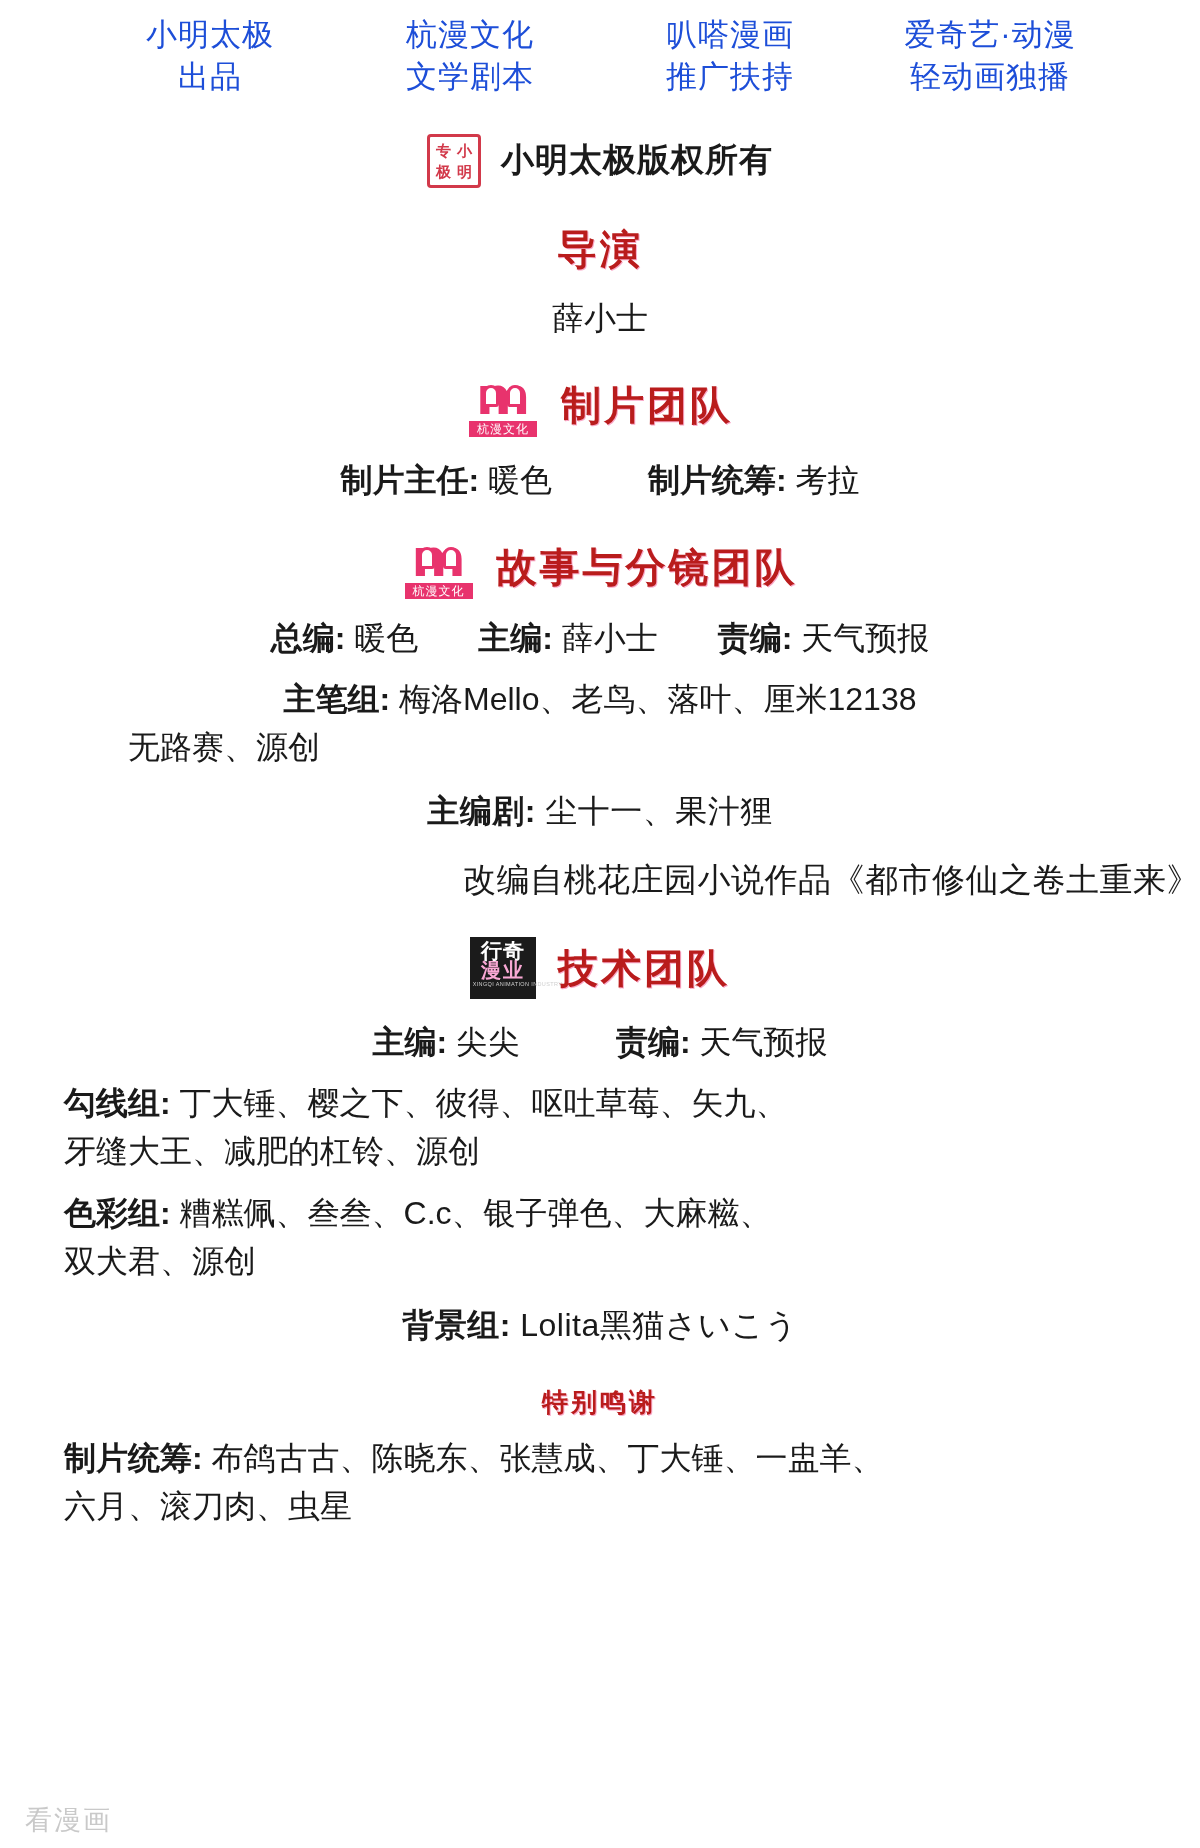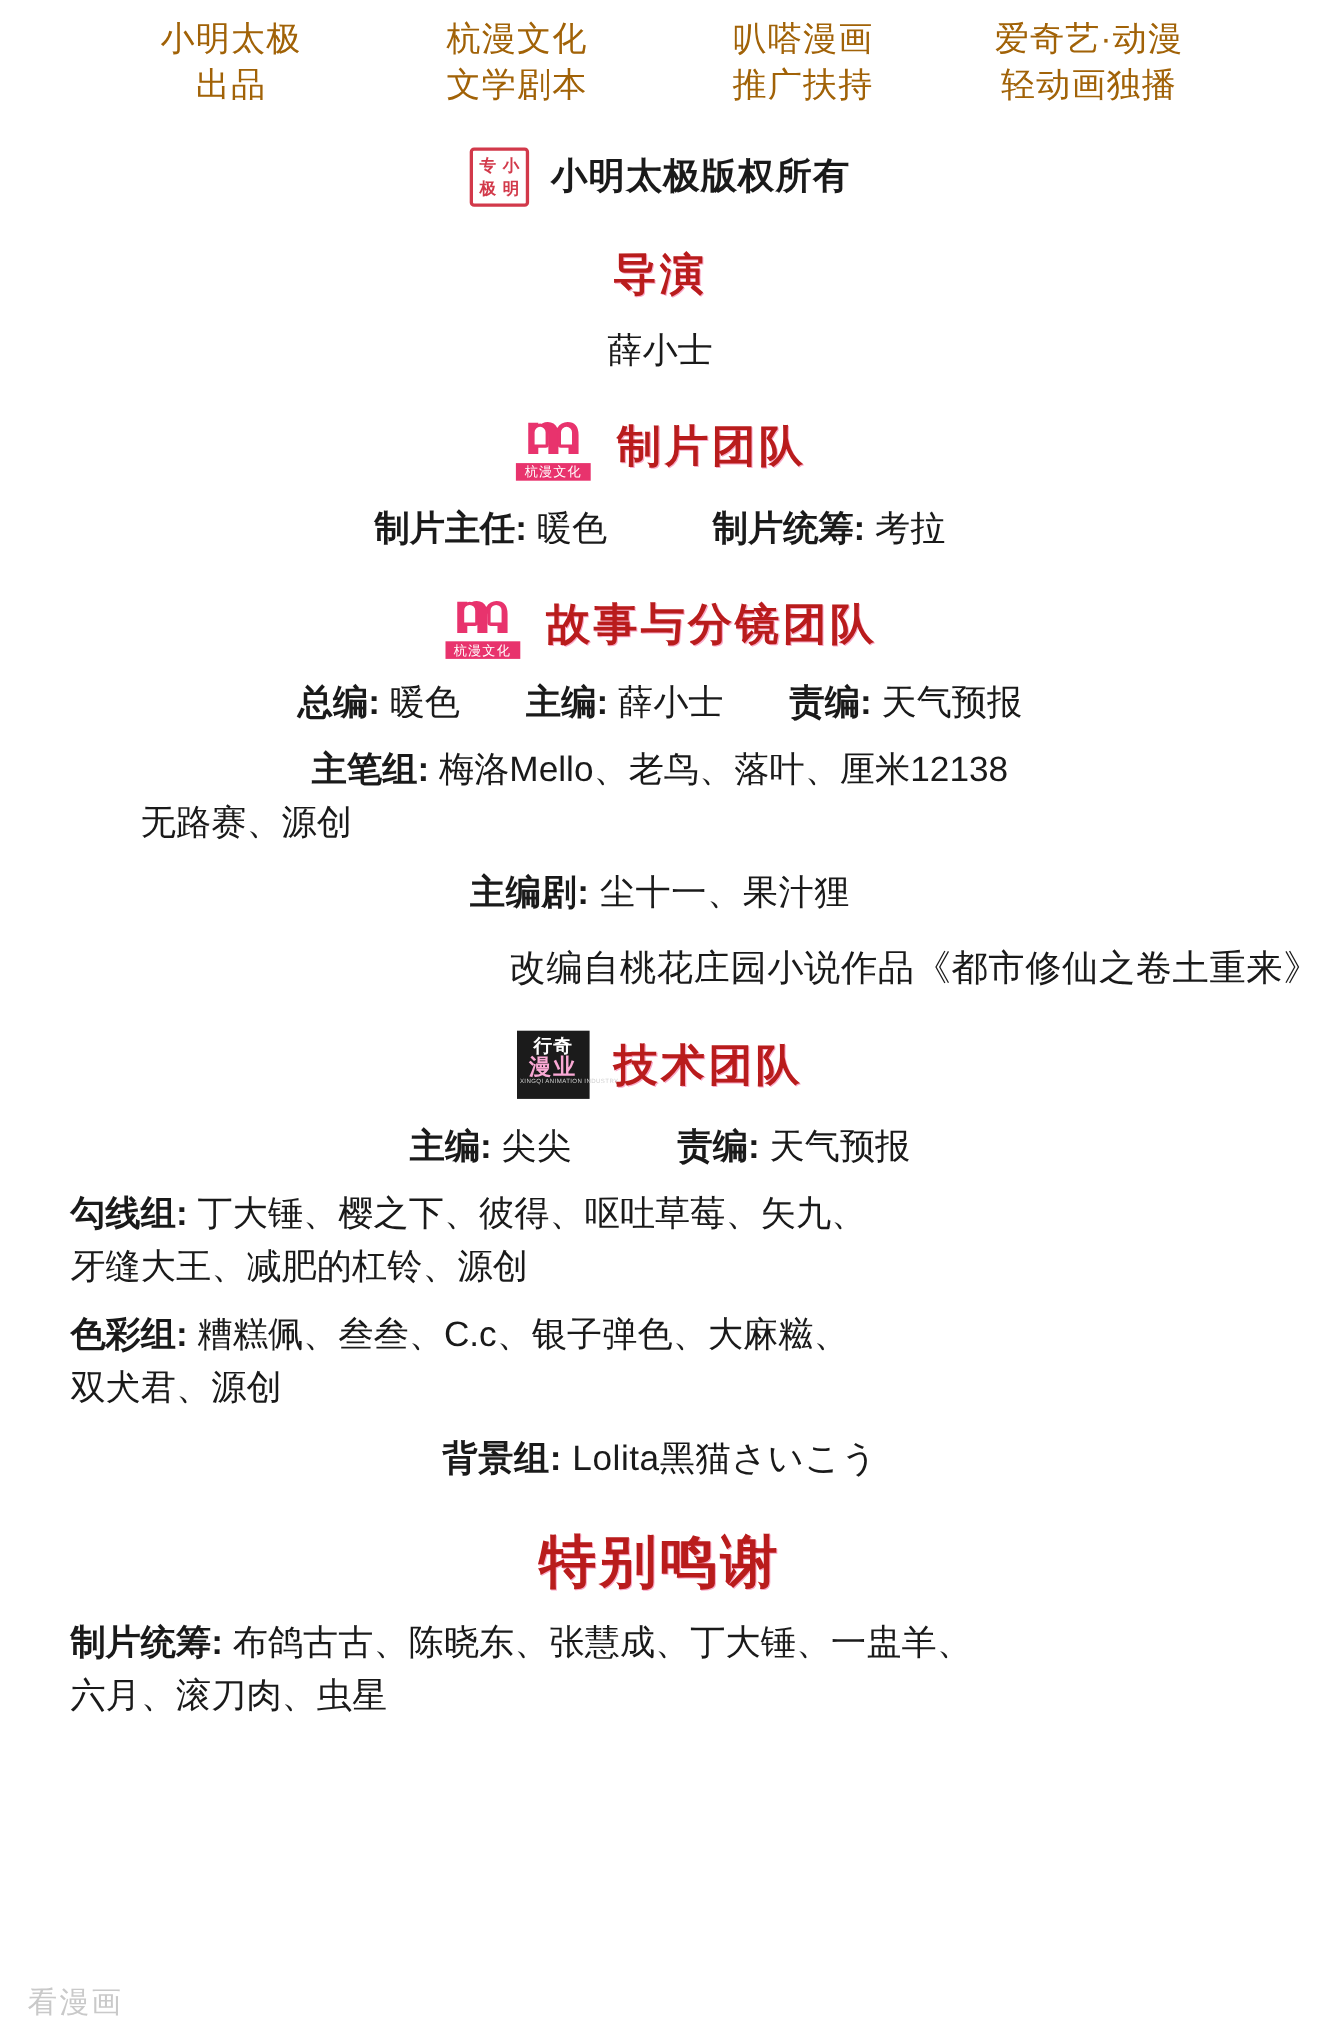--- a/index.html
+++ b/index.html
@@ -28,21 +28,21 @@
     display: flex;
     justify-content: space-between;
     align-items: flex-start;
     padding: 14px 80px 0 80px;
     box-sizing: border-box;
   }
   .sponsor {
     text-align: center;
     font-size: 31px;
     line-height: 1.35;
-    color: #a16207;
+    color: #1d4ed8;
     letter-spacing: 1px;
     flex: 1;
   }
   .sponsor .l2 { display: block; }
 
   
   .copyright-line {
     display: flex;
     align-items: center;
     justify-content: center;
@@ -81,21 +81,21 @@
     margin-top: 34px;
   }
   .section-head.no-logo { gap: 0; }
   .sec-title {
     color: #b91c1c;
     font-size: 40px;
     font-weight: bold;
     letter-spacing: 3px;
     text-shadow: 1px 1px 0 #f9a9c8;
   }
-  .sec-title.small { font-size: 52px; text-align: center; }
+  .sec-title.small { font-size: 26px; text-align: center; }
 
   
   .logo-hm {
     width: 72px;
     height: 62px;
     position: relative;
     display: inline-block;
   }
   .logo-hm .m {
     position: absolute;
@@ -138,21 +138,21 @@
     width: 66px;
     height: 62px;
     background: #1b1b1b;
     position: relative;
     display: inline-block;
     box-sizing: border-box;
     padding-top: 5px;
   }
   .logo-tech .t1 {
     color: #ffffff;
-    font-size: 17px;
+    font-size: 21px;
     line-height: 18px;
     text-align: center;
     letter-spacing: 1px;
     font-weight: bold;
   }
   .logo-tech .t2 {
     color: #f9a8d4;
     font-size: 20px;
     line-height: 20px;
     text-align: center;

